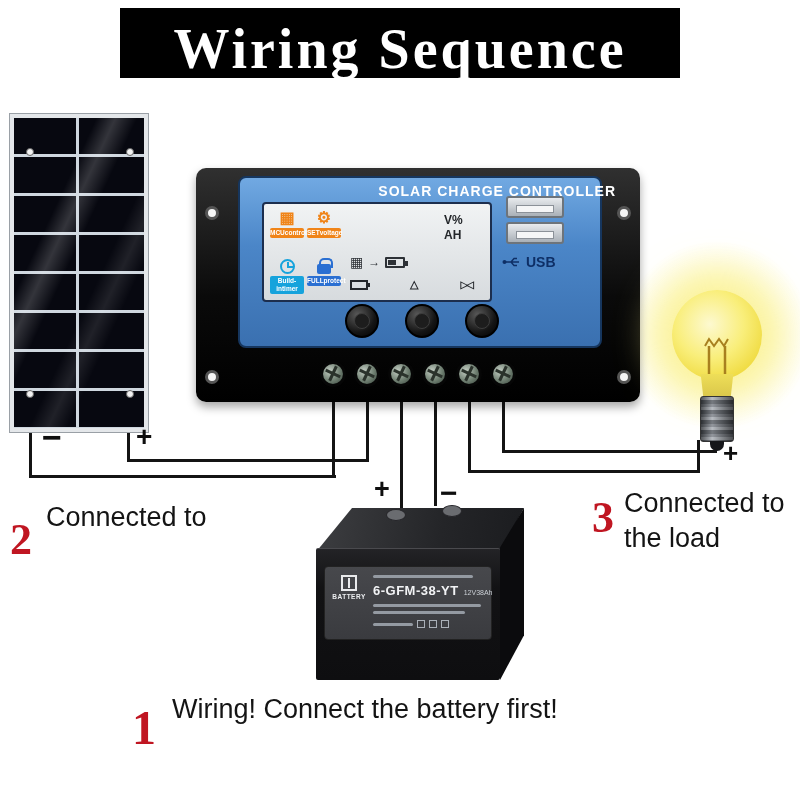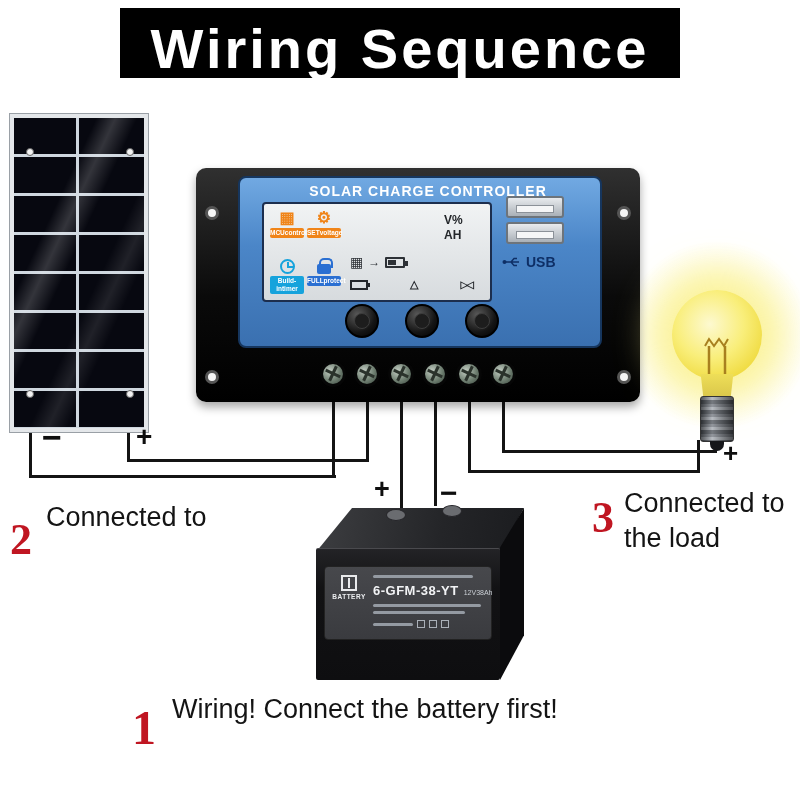--- a/index.html
+++ b/index.html
@@ -2,21 +2,21 @@
 <html><head>
 <meta charset="utf-8">
 <style>
   * { margin:0; padding:0; box-sizing:border-box; }
   body { background:#ffffff; font-family:"Liberation Sans", sans-serif; }
   .stage { position:relative; width:800px; height:800px; background:#ffffff; overflow:hidden; }
 
   
   .banner { position:absolute; left:120px; top:8px; width:560px; height:70px; background:#000;
             display:flex; align-items:center; justify-content:center; z-index:3; }
-  .banner-text { font-family:Liberation Sans, sans-serif; font-weight:700; font-size:56px; color:#fff; letter-spacing:3px;margin-top:11px; }
+  .banner-text { font-family:Liberation Serif, serif; font-weight:700; font-size:56px; color:#fff; letter-spacing:3px;margin-top:11px; }
 
   
   .panel { position:absolute; left:10px; top:114px; width:138px; height:318px; background:#05060c;
            border:4px solid #e4e7ea; box-shadow:0 0 0 1px #9aa0a6; z-index:3; }
   .panel-cells { position:absolute; inset:0; background-color:#070810;
     background-image:
       linear-gradient(115deg, rgba(255,255,255,0) 30%, rgba(255,255,255,0.18) 37%, rgba(255,255,255,0) 45%,
                       rgba(255,255,255,0) 58%, rgba(255,255,255,0.10) 65%, rgba(255,255,255,0) 72%),
       linear-gradient(90deg, transparent 0 62px, #cfd7df 62px 65px, transparent 65px),
       repeating-linear-gradient(180deg, transparent 0 36px, #cfd7df 36px 39px); }
@@ -25,21 +25,21 @@
   
   .wire { position:absolute; background:#141414; z-index:2; }
   .sign { position:absolute; z-index:6; font-weight:900; color:#0e0e0e; }
 
   
   .ctrl { position:absolute; left:196px; top:168px; width:444px; height:234px; border-radius:10px;
           background:linear-gradient(180deg,#303030,#0a0a0a 55%,#000); z-index:3; box-shadow:0 5px 10px rgba(0,0,0,0.35); }
   .ctrl-hole { position:absolute; width:14px; height:14px; border-radius:50%; background:#f5f5f5; border:3px solid #555; }
   .face { position:absolute; left:42px; top:8px; width:364px; height:172px; border-radius:8px; border:2px solid #16365e;
           background:linear-gradient(180deg,#71a9e2 0%,#4b86c8 40%,#3a70b0 100%); }
-  .ctrl-title { position:absolute; top:5px; left:8px; width:100%; text-align:center; color:#fff;
+  .ctrl-title { position:absolute; top:5px; left:16px; width:100%; text-align:right; color:#fff;
                 font-size:14px; font-weight:700; letter-spacing:1px; }
   .lcd { position:absolute; left:22px; top:24px; width:230px; height:100px; border:2px solid #1c2e4e; border-radius:4px;
          background:linear-gradient(180deg,#f1f3f4,#d7dbde); }
   .feat { position:absolute; width:34px; text-align:center; }
   .f0 { left:6px; top:4px; } .f1 { left:43px; top:4px; } .f2 { left:6px; top:52px; } .f3 { left:43px; top:52px; }
   .feat-icon { height:20px; line-height:20px; font-size:16px; display:block; font-weight:700; }
   .orange { color:#f08418; }
   .feat-label { display:block; border-radius:2px; color:#fff; font-size:6.5px; line-height:8px; padding:1px 0; font-weight:700; }
   .lab-orange { background:#f08418; } .lab-cyan { background:#16a3dc; } .lab-blue { background:#2a6fd2; }
   .clock { width:15px; height:15px; border:2px solid #16a3dc; border-radius:50%; position:relative; margin:3px auto 2px; }

